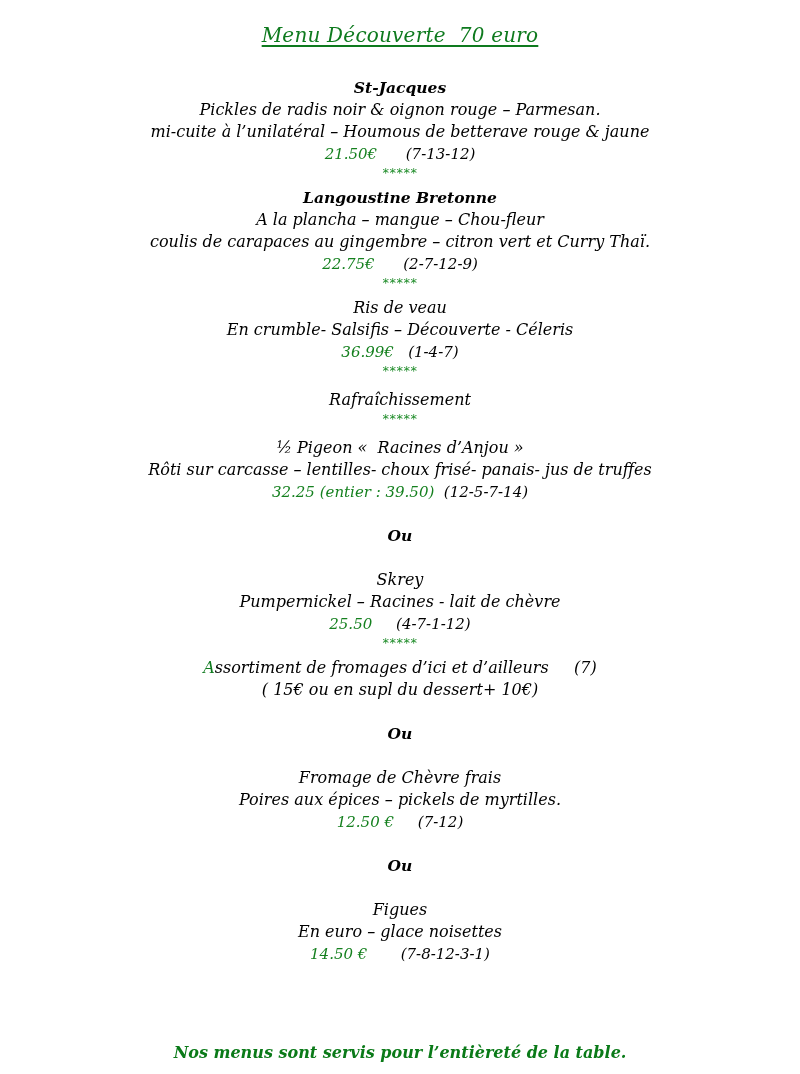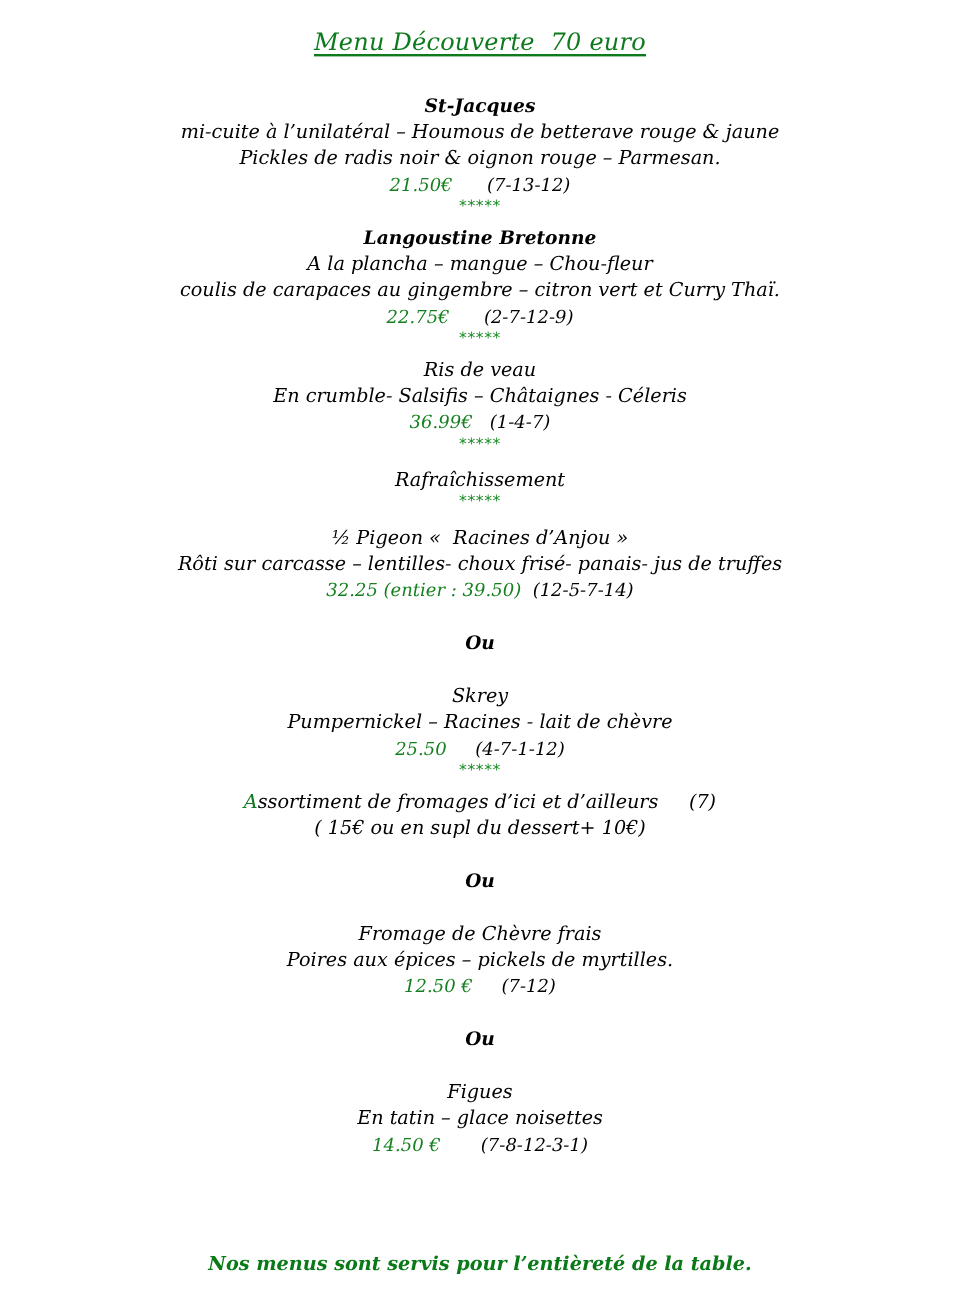--- a/index.html
+++ b/index.html
@@ -125,41 +125,41 @@
 <body>
 
 <div class="page">
 
   <h1 class="menu-title"><span class="u">Menu Découverte  70 euro</span></h1>
 
   <div class="gap-xl"></div>
 
   <div class="course">
     <p class="dish-name">St-Jacques</p>
+    <p class="desc">Pickles de radis noir &amp; oignon rouge – Parmesan.</p>
     <p class="desc">mi-cuite à l’unilatéral – Houmous de betterave rouge &amp; jaune</p>
-    <p class="desc">Pickles de radis noir &amp; oignon rouge – Parmesan.</p>
     <p class="price-row"><span class="price">21.50€</span>      <span class="allergens">(7-13-12)</span></p>
     <p class="sep">*****</p>
   </div>
 
   <div class="gap-xs"></div>
 
   <div class="course">
     <p class="dish-name">Langoustine Bretonne</p>
     <p class="desc">A la plancha – mangue – Chou-fleur</p>
     <p class="desc">coulis de carapaces au gingembre – citron vert et Curry Thaï.</p>
     <p class="price-row"><span class="price">22.75€</span>      <span class="allergens">(2-7-12-9)</span></p>
     <p class="sep">*****</p>
   </div>
 
   <div class="gap-xs"></div>
 
   <div class="course">
     <p class="dish-name plain">Ris de veau</p>
-    <p class="desc">En crumble- Salsifis – Châtaignes - Céleris</p>
+    <p class="desc">En crumble- Salsifis – Découverte - Céleris</p>
     <p class="price-row"><span class="price">36.99€</span>   <span class="allergens">(1-4-7)</span></p>
     <p class="sep">*****</p>
   </div>
 
   <div class="gap-s"></div>
 
   <div class="course">
     <p class="dish-name plain">Rafraîchissement</p>
     <p class="sep">*****</p>
   </div>
@@ -205,21 +205,21 @@
   </div>
 
   <div class="gap-l"></div>
 
   <p class="ou">Ou</p>
 
   <div class="gap-l"></div>
 
   <div class="course">
     <p class="dish-name plain">Figues</p>
-    <p class="desc">En tatin – glace noisettes</p>
+    <p class="desc">En euro – glace noisettes</p>
     <p class="price-row"><span class="price">14.50 €</span>       <span class="allergens">(7-8-12-3-1)</span></p>
   </div>
 
   <div class="gap-xl"></div>
   <div class="gap-xl"></div>
 
   <div class="footer-block">
     <p class="footer">Nos menus sont servis pour l’entièreté de la table.</p>
     <p class="footer">(Dernière commande à 20h30)</p>
     <p class="footer">Les plats peuvent être pris à la carte (voir prix ci-dessous)</p>

